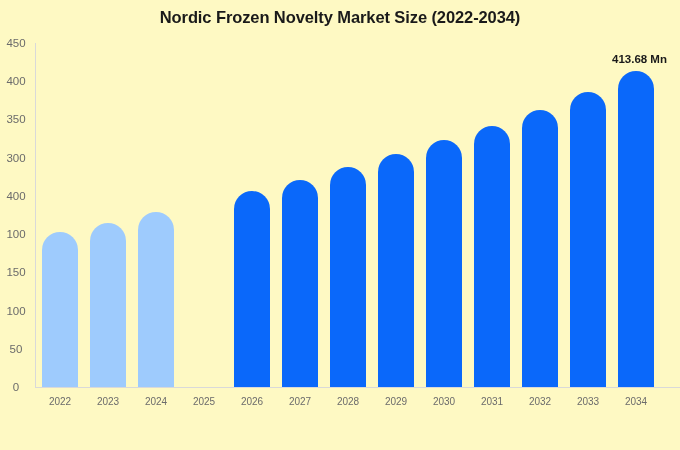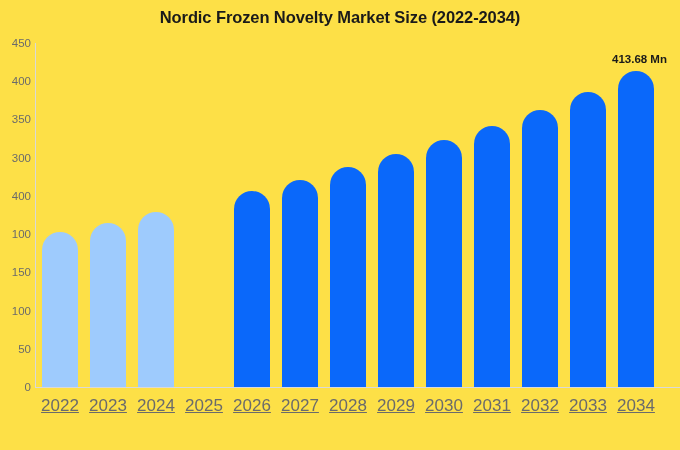--- a/index.html
+++ b/index.html
@@ -11,21 +11,21 @@
     width: 680px;
     height: 450px;
     background: #ffffff;
     font-family: "Liberation Sans", sans-serif;
     overflow: hidden;
   }
   #chart-root {
     position: relative;
     width: 680px;
     height: 450px;
-    background: #fde047;
+    background: #fef9c3;
   }
 
   
   .chart-title {
     position: absolute;
     left: 0;
     top: 8px;
     width: 680px;
     text-align: center;
     font-size: 16.5px;
@@ -50,21 +50,21 @@
     width: 645px;
     height: 1px;
     background: #d9d9d9;
   }
 
   
   .y-tick {
     position: absolute;
     right: 0;
     width: 30px;
-    text-align: right;
+    text-align: center;
     font-size: 11.5px;
     color: #6b6b6b;
     transform: translateY(-50%);
     white-space: nowrap;
   }
   .y-ticks-wrap {
     position: absolute;
     left: 0;
     top: 0;
     width: 31px;
@@ -110,24 +110,23 @@
   .bar-label.right-anchored {
     left: -6px;
   }
 
   
   .x-tick {
     position: absolute;
     top: 396px;
     width: 48px;
     text-align: center;
-    font-size: 17px;
+    font-size: 10px;
     color: #6b6b6b;
     white-space: nowrap;
-    text-decoration: underline;
   }
 
   
   .legend {
     position: absolute;
     left: 0;
     top: 424px;
     width: 680px;
     display: flex;
     align-items: center;

